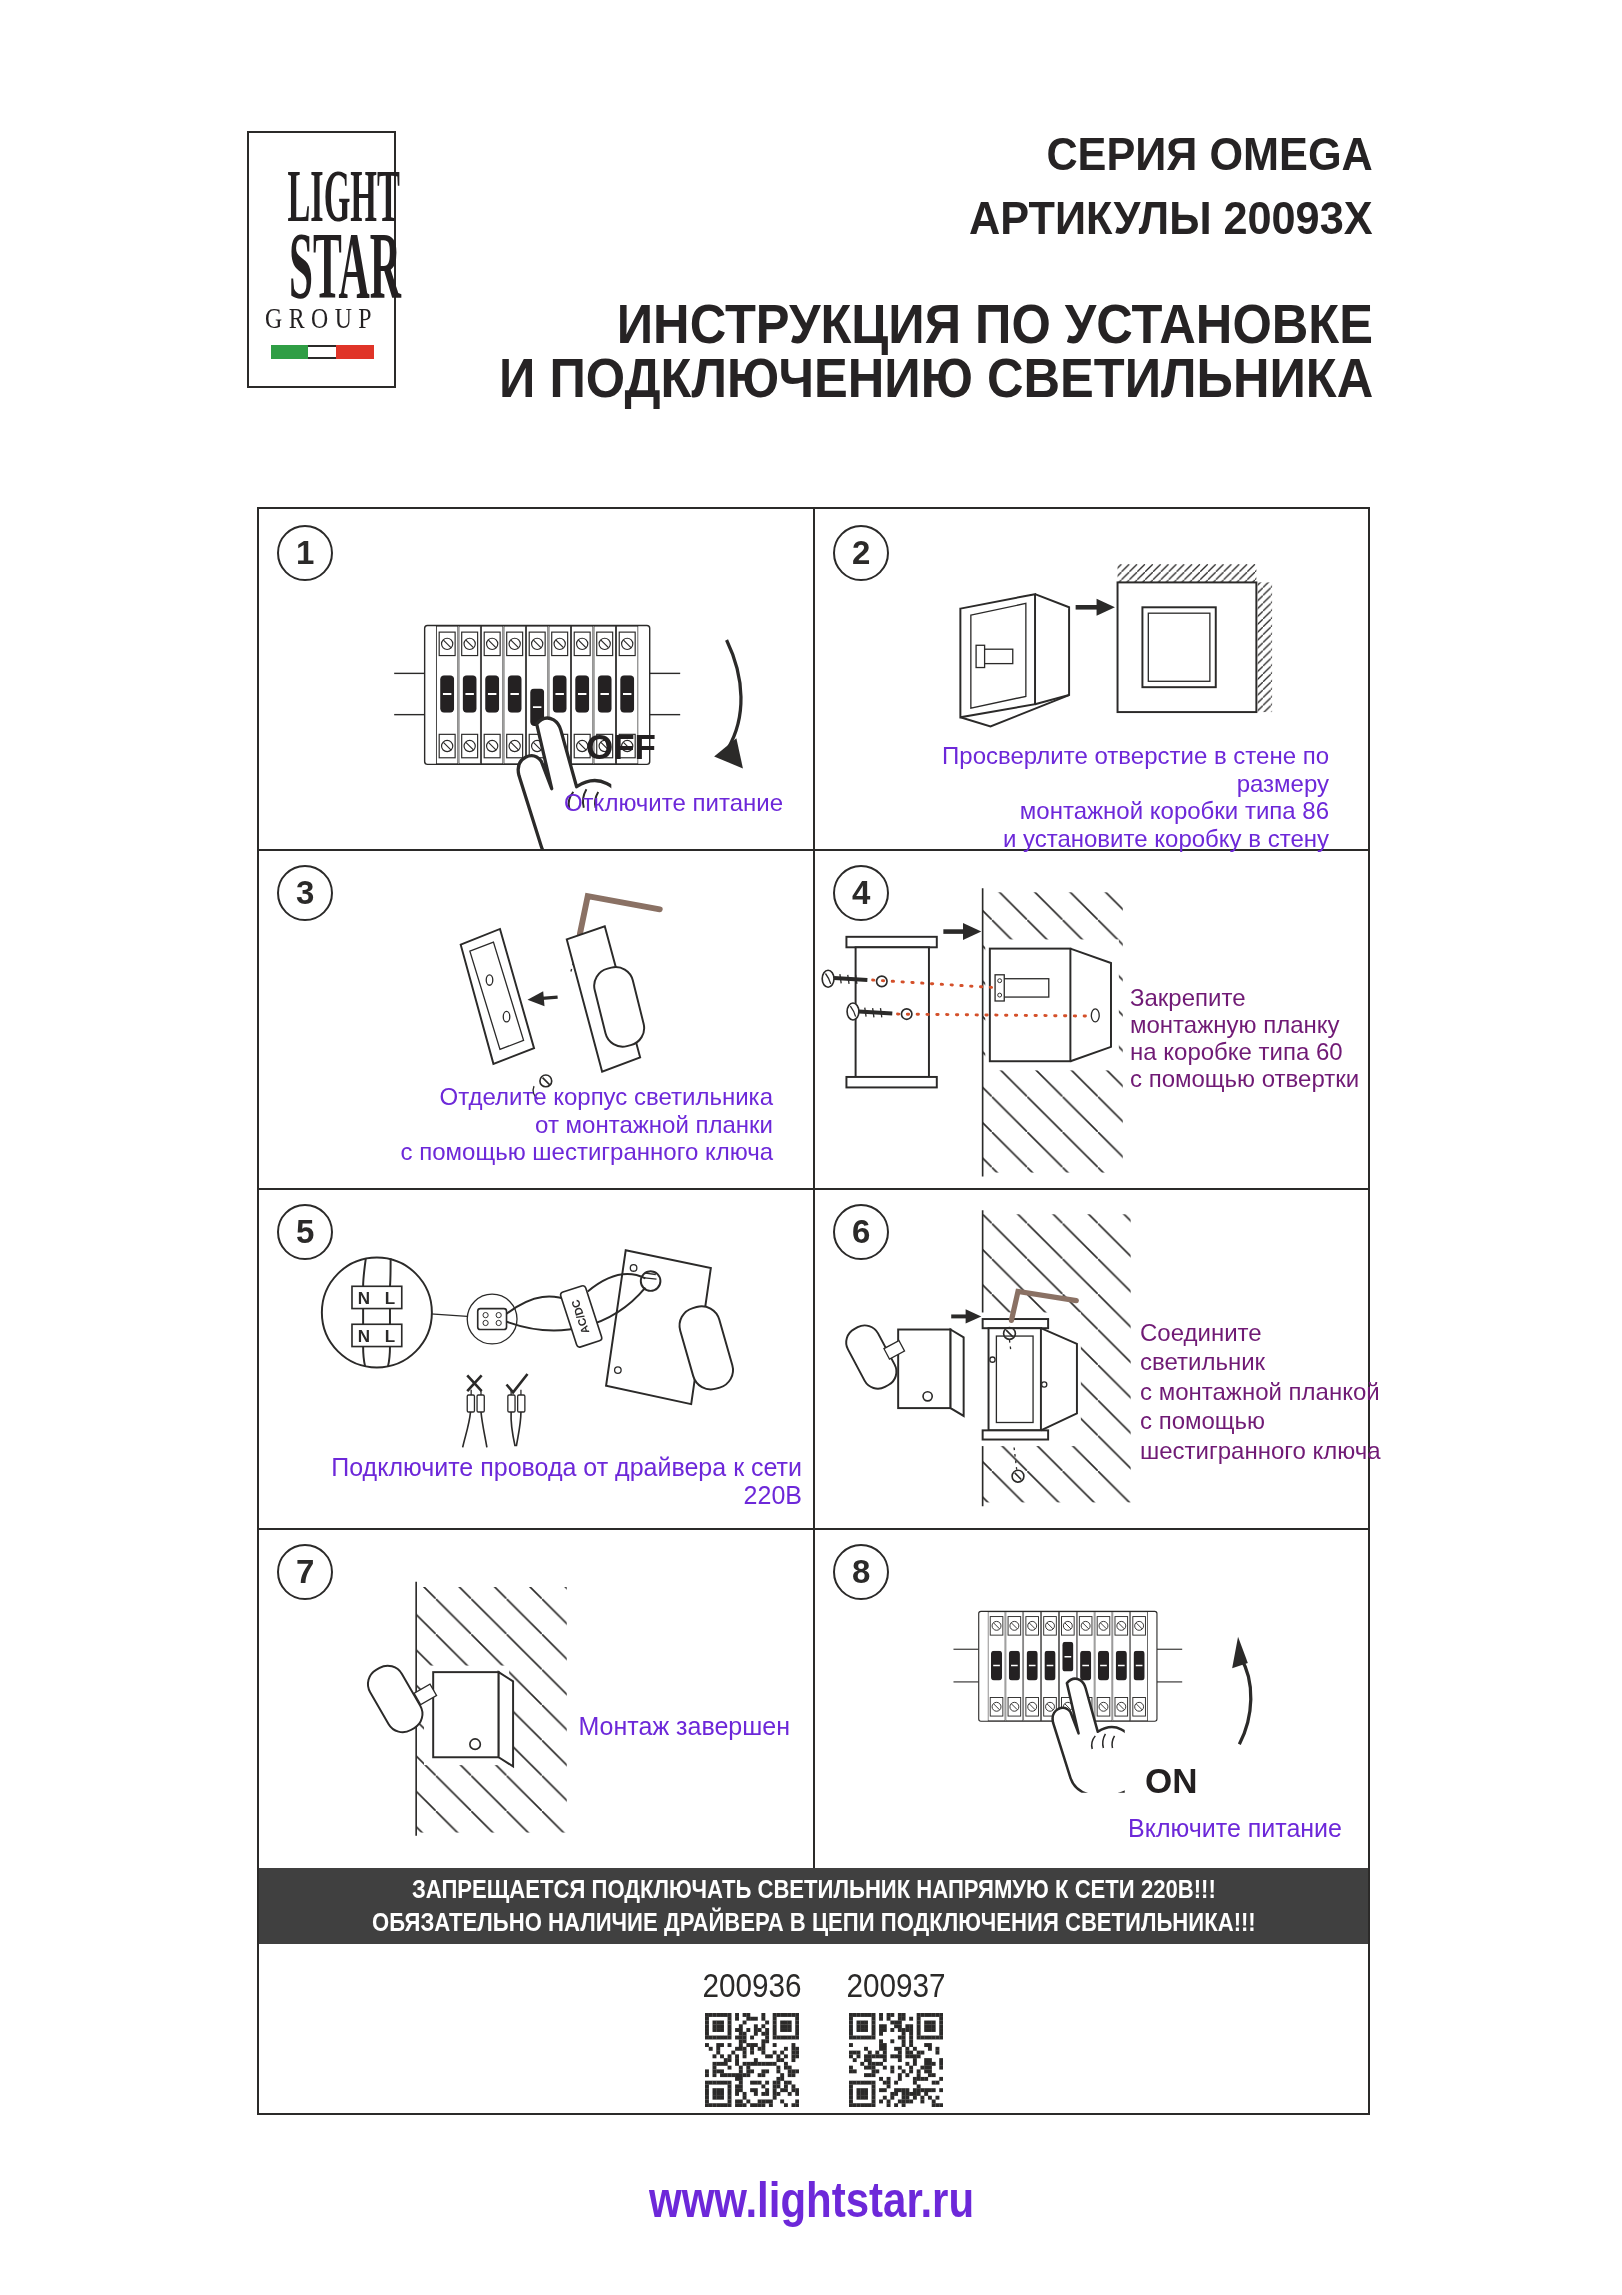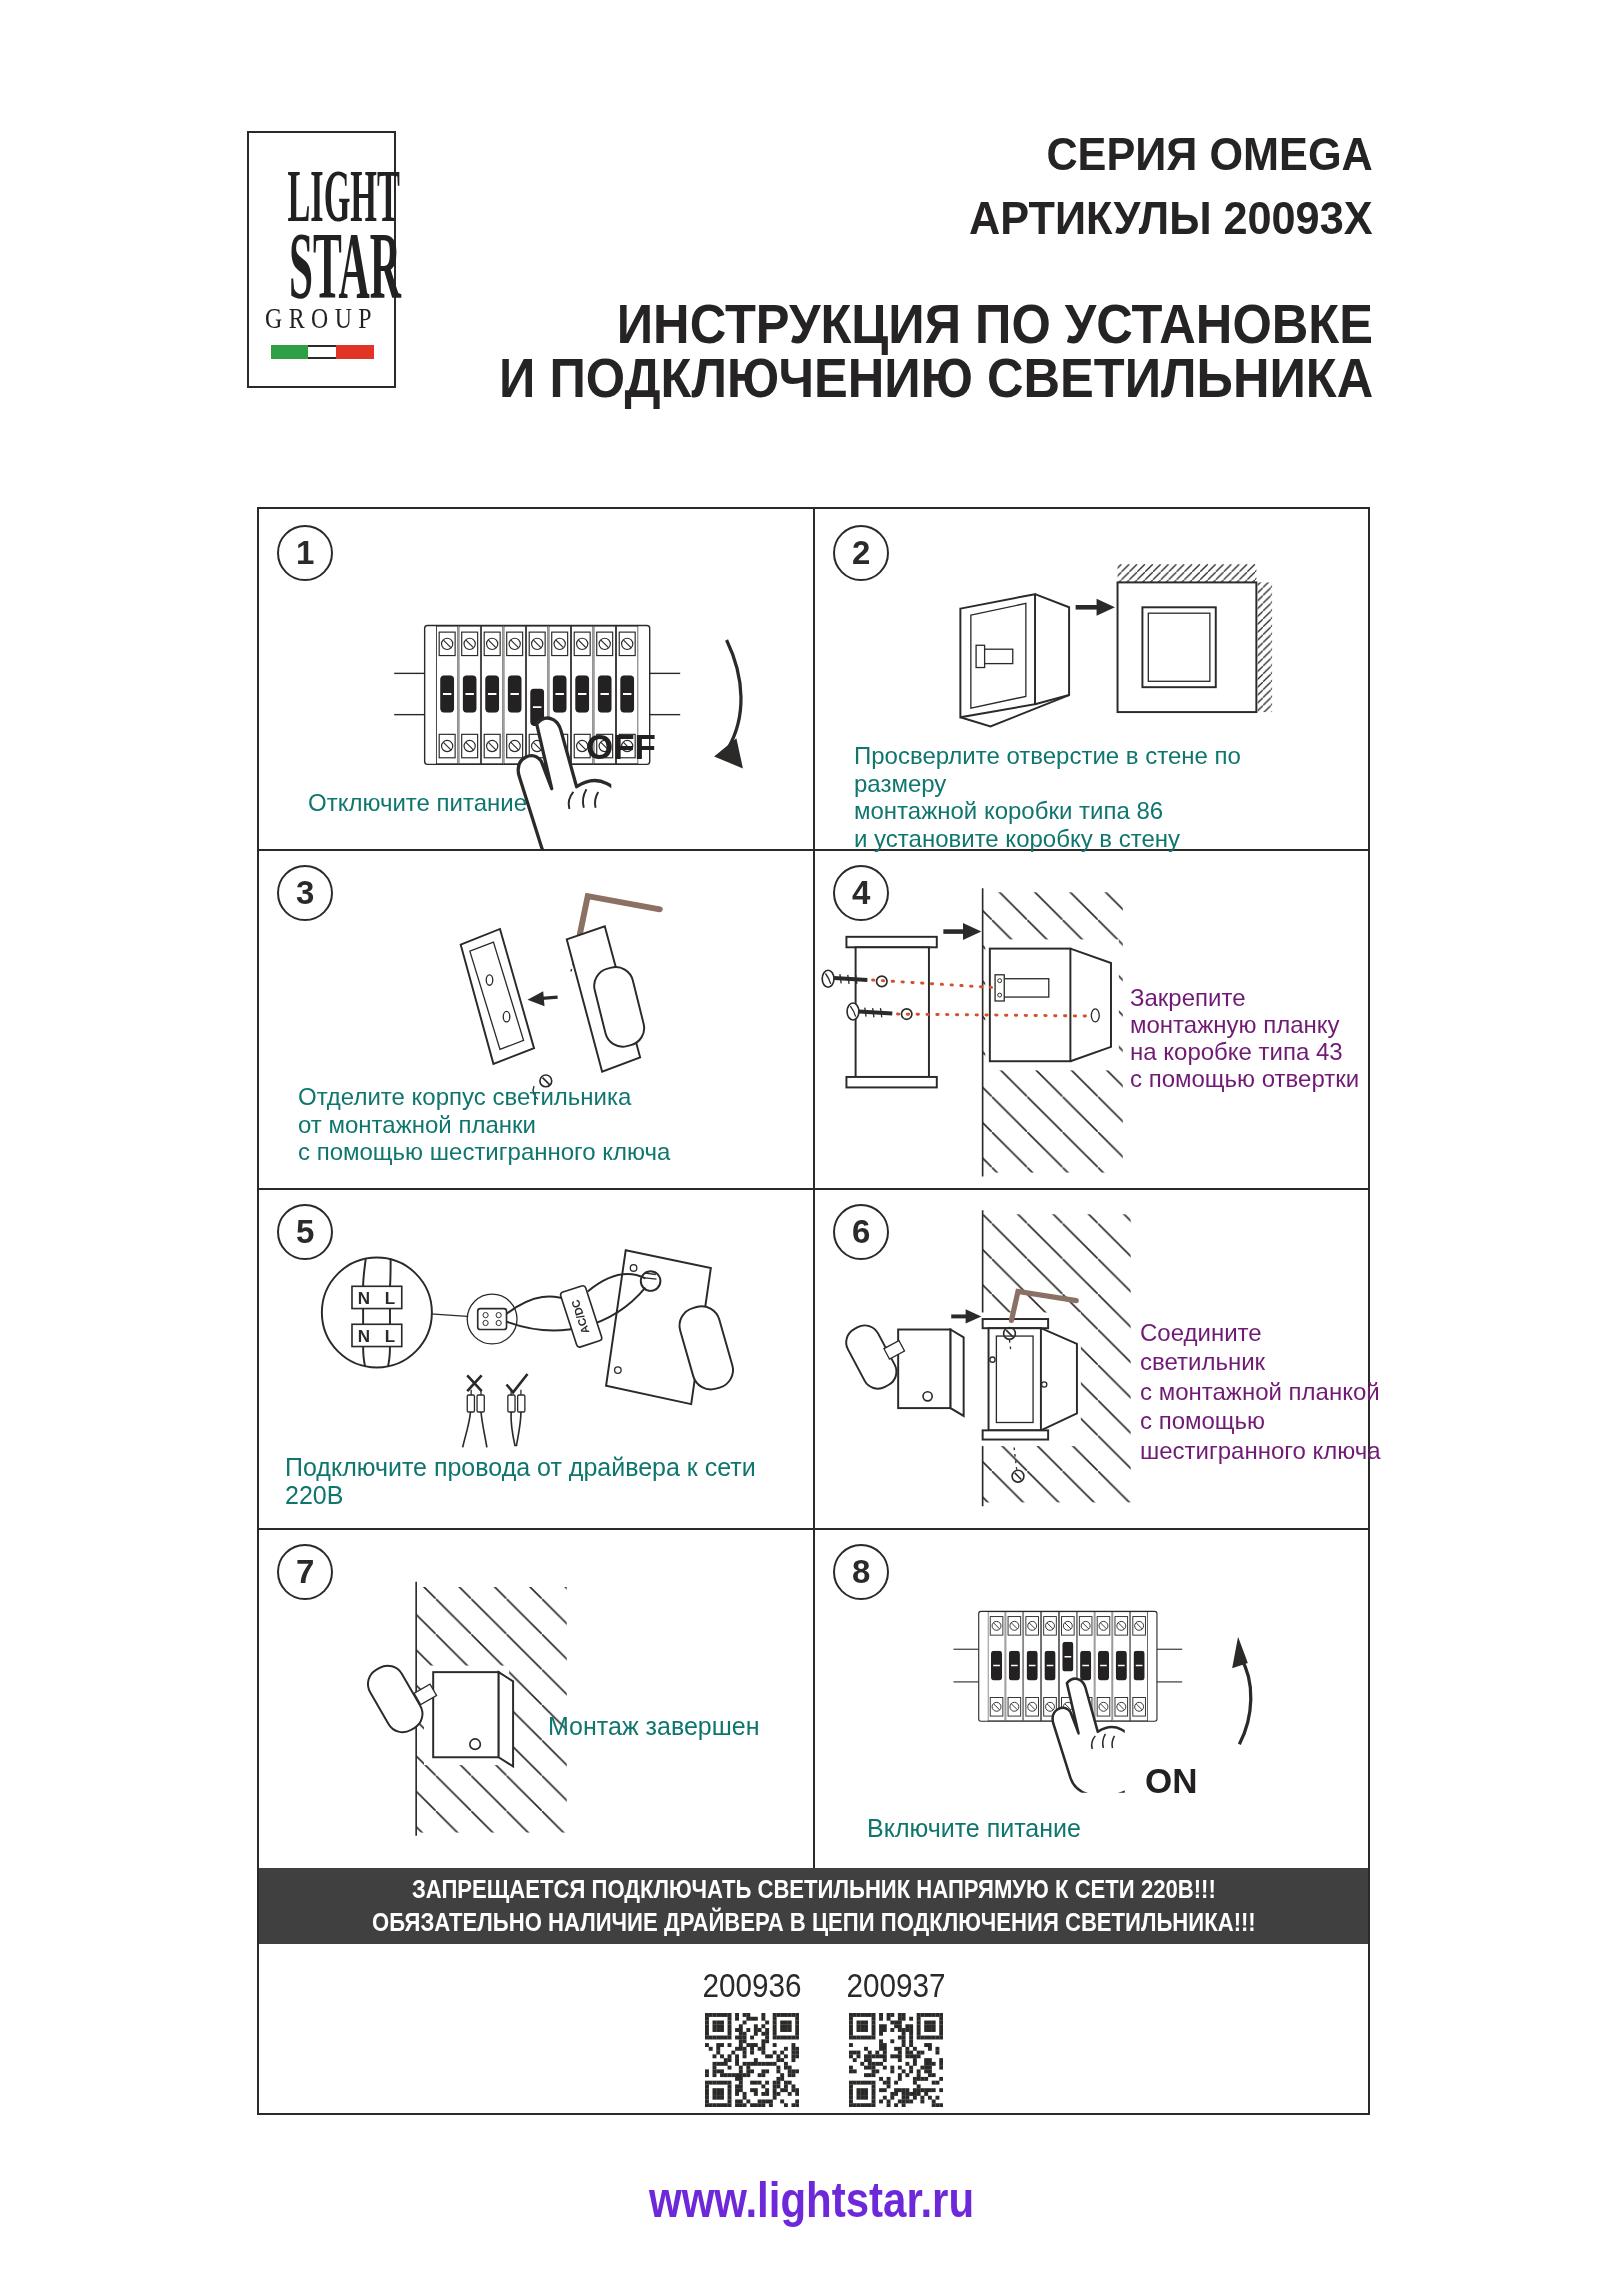--- a/index.html
+++ b/index.html
@@ -22,21 +22,21 @@
   .tl-big{font-size:55px;transform:scaleX(.92);}
   
   #grid{position:absolute;left:257px;top:507px;width:1109px;height:1604px;border:2px solid #2b2a29;}
   .gridline-h{position:absolute;left:0;width:1109px;height:2px;background:#2b2a29;}
   #vline{position:absolute;left:554px;top:0;width:2px;height:1359px;background:#2b2a29;}
   .cell{position:absolute;width:554px;height:340px;}
   .stepnum{position:absolute;left:18.3px;top:16.4px;width:52px;height:52px;border:2.6px solid #2b2a29;
            border-radius:50%;display:flex;align-items:center;justify-content:center;
            font-size:33px;font-weight:bold;color:#2b2a29;}
   .art{position:absolute;left:0;top:0;width:554px;height:340px;}
-  .cap{position:absolute;font-size:24px;line-height:27.5px;text-align:left;color:#0f766e;}
+  .cap{position:absolute;font-size:24px;line-height:27.5px;text-align:right;color:#6d28d9;}
   .capblock{position:absolute;font-size:24px;line-height:27px;text-align:left;color:#701a75;white-space:nowrap;}
   .biglabel{position:absolute;font-size:35px;font-weight:bold;color:#232021;margin-top:9px;}
   
   #warnbar{position:absolute;left:0;top:1359px;width:1109px;height:76px;background:#404040;
            display:flex;flex-direction:column;align-items:center;justify-content:center;gap:2.6px;}
   #warnbar div{color:#fff;font-weight:bold;font-size:26px;white-space:nowrap;transform:scaleX(.85);}
   .article-num{position:absolute;top:1458px;width:144px;text-align:center;font-size:33px;
                color:#2b2a29;transform:scaleX(.9);}
   .qr{position:absolute;top:1504px;width:94px;height:94px;fill:#2b2a29;}
   
@@ -238,21 +238,21 @@
         <line x1="88" y1="200" x2="282" y2="212" stroke="#d4502a" stroke-width="4.5" stroke-dasharray="2 13" stroke-linecap="round"></line>
         <line x1="126" y1="252" x2="420" y2="255" stroke="#d4502a" stroke-width="4.5" stroke-dasharray="2 13" stroke-linecap="round"></line>
         <g>
           <line x1="196" y1="126" x2="228" y2="126" stroke="#2b2a29" stroke-width="7"></line>
           <polygon points="226,113 254,126 226,139" fill="#2b2a29"></polygon>
         </g>
       </svg>
       <div class="capblock" style="left:315px;top:135px">
         <div>Закрепите</div>
         <div>монтажную планку</div>
-        <div>на коробке типа 43</div>
+        <div>на коробке типа 60</div>
         <div>с помощью отвертки</div>
       </div>
     </div>
 
     <div class="cell" style="left:0;top:679px">
       <div class="stepnum">5</div>
       <svg class="art" viewBox="0 0 846 519">
         <g stroke="#2b2a29" fill="none" stroke-width="3">
           <polygon points="560,95 690,122 660,330 530,302" fill="#fff"></polygon>
           <circle cx="598" cy="142" r="15"></circle>

